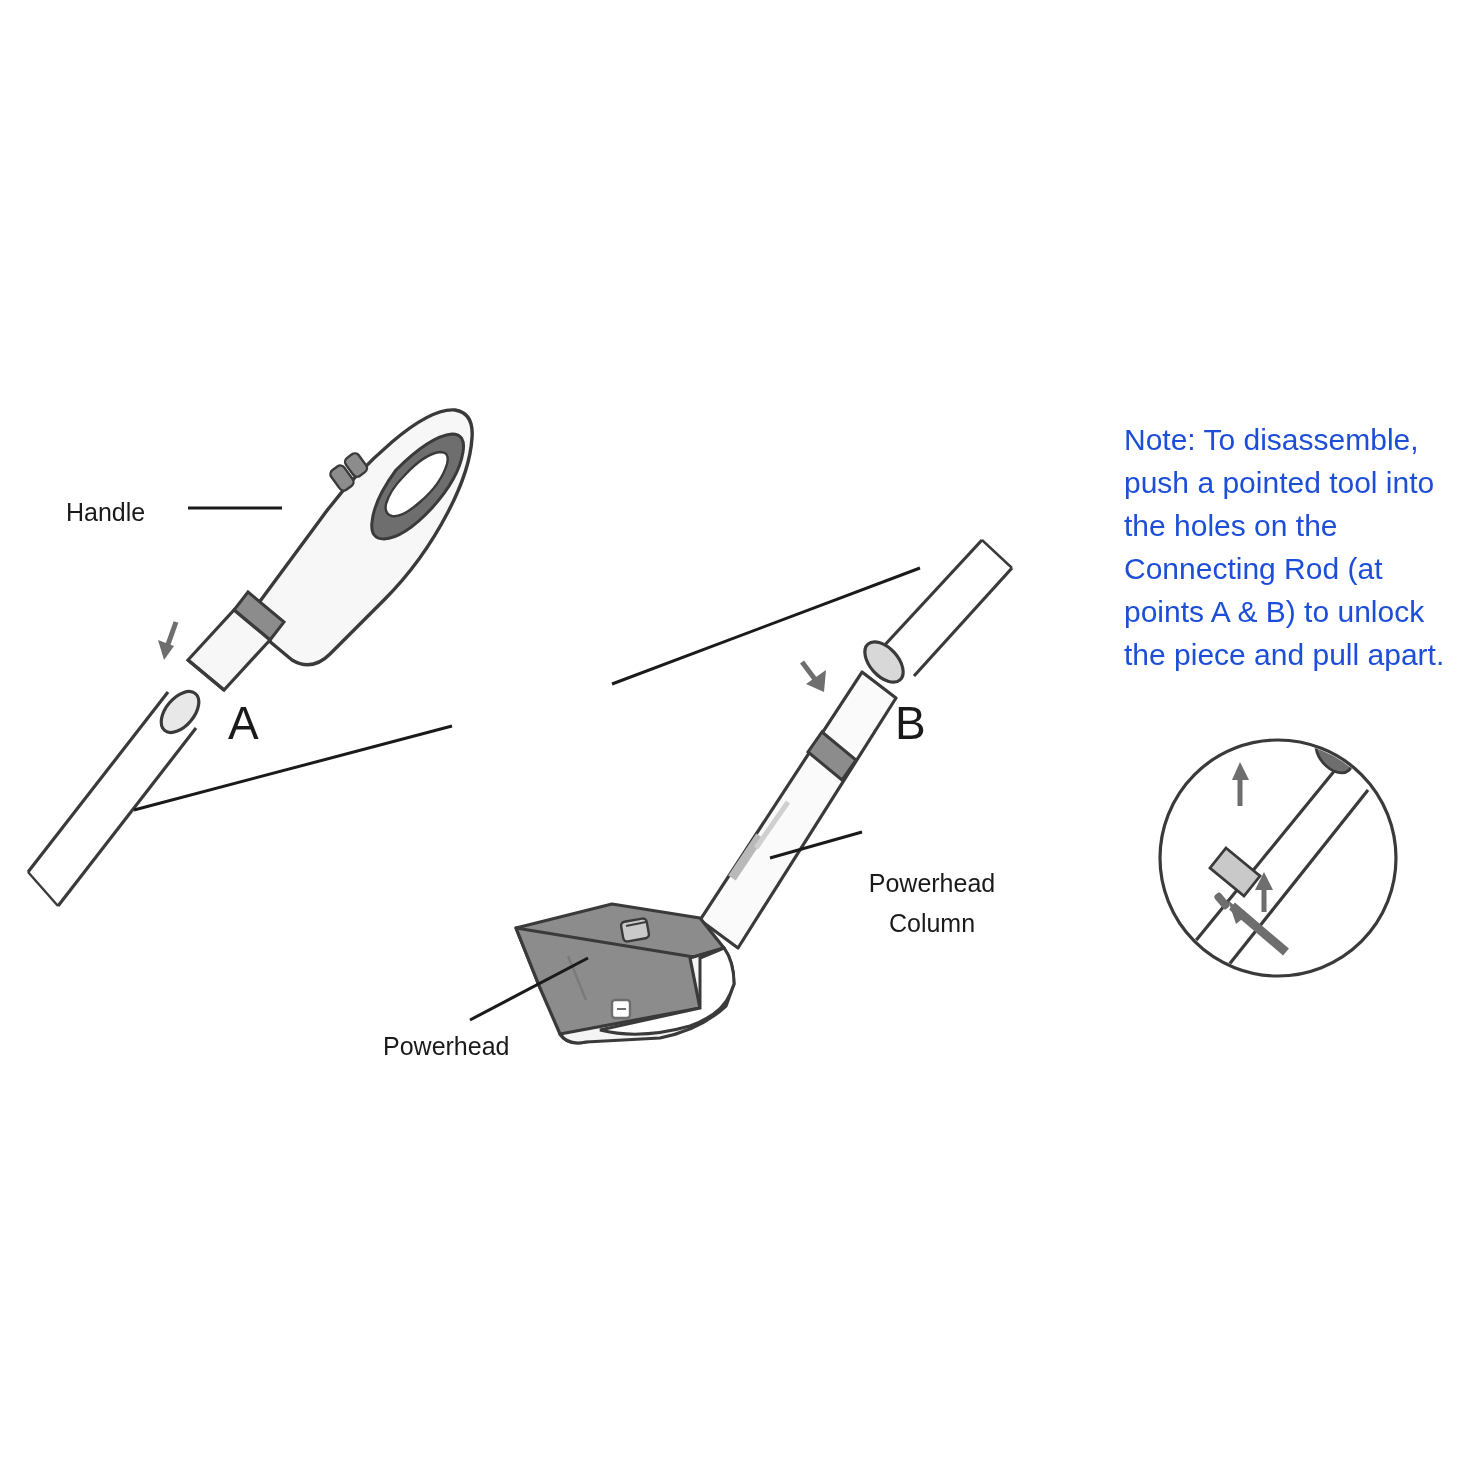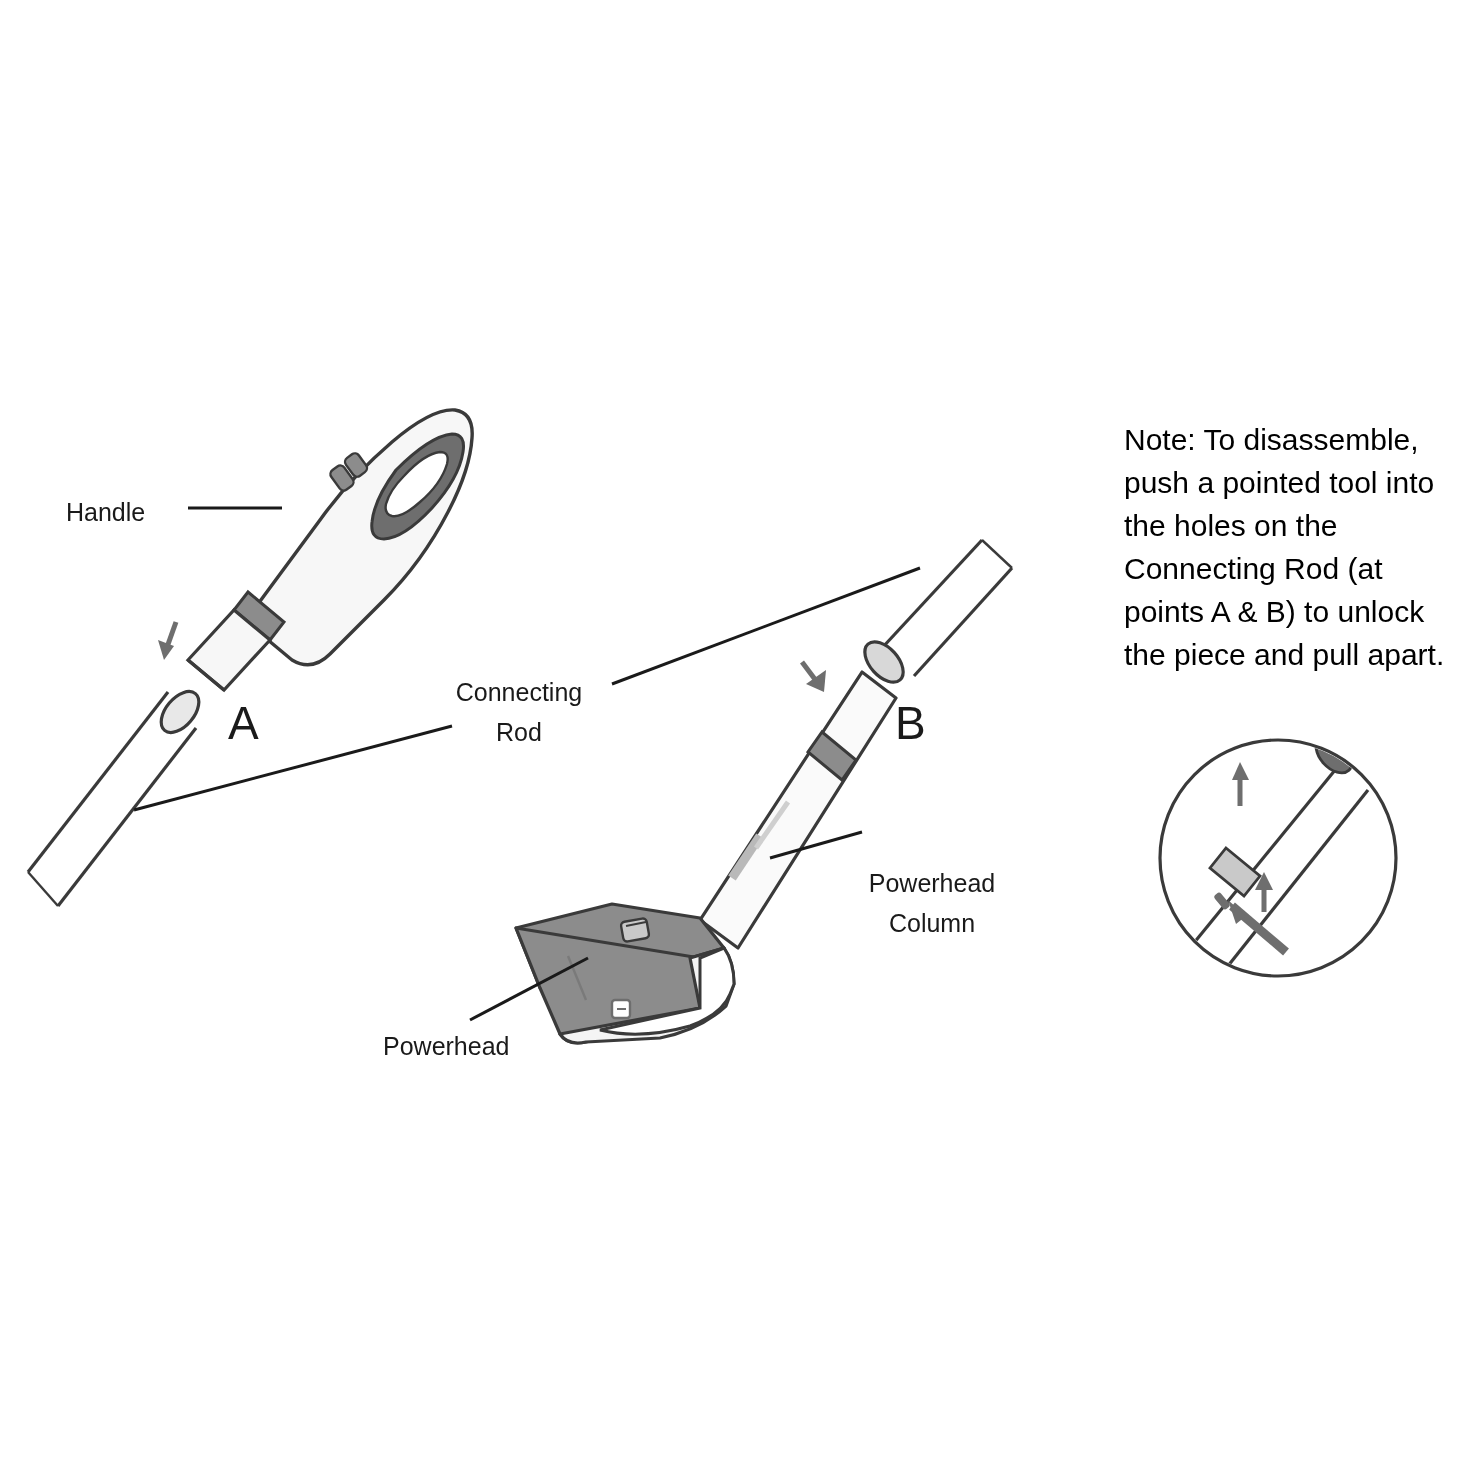--- a/index.html
+++ b/index.html
@@ -38,21 +38,21 @@
     color: #1a1a1a;
     font-family: "Liberation Sans", sans-serif;
     font-size: 46px;
     line-height: 46px;
   }
   #note-block {
     position: absolute;
     left: 1124px;
     top: 418px;
     width: 330px;
-    color: #000000;
+    color: #1d4ed8;
     font-family: "Liberation Sans", sans-serif;
     font-size: 30px;
     line-height: 43px;
   }
   .lbl-handle { left: 66px;  top: 492px; }
   .lbl-connrod { left: 428px; top: 672px; width: 182px; }
   .lbl-powerhead-col { left: 818px; top: 863px; width: 228px; }
   .lbl-powerhead { left: 383px; top: 1026px; }
   .pt-a { left: 228px; top: 700px; }
   .pt-b { left: 895px; top: 700px; }
@@ -173,22 +173,20 @@
         <path d="M1240 806 L1240 770" stroke="#6e6e6e" stroke-width="5" fill="none"></path>
         <path d="M1232 780 L1240 762 L1249 780 Z" fill="#6e6e6e"></path>
         <path d="M1264 912 L1264 880" stroke="#6e6e6e" stroke-width="5" fill="none"></path>
         <path d="M1255 890 L1264 872 L1273 890 Z" fill="#6e6e6e"></path>
       </g>
     </g>
   </svg>
 
   <div class="label lbl-handle">Handle</div>
 
-  <div class="label center lbl-connrod">Connecting
-Rod</div>
 
   <div class="label center lbl-powerhead-col">Powerhead
 Column</div>
 
   <div class="label lbl-powerhead">Powerhead</div>
 
   <div class="point-letter pt-a">A</div>
   <div class="point-letter pt-b">B</div>
 
   <div id="note-block">Note: To disassemble, push a pointed tool into the holes on the Connecting Rod (at points A &amp; B) to unlock the piece and pull apart.</div>

